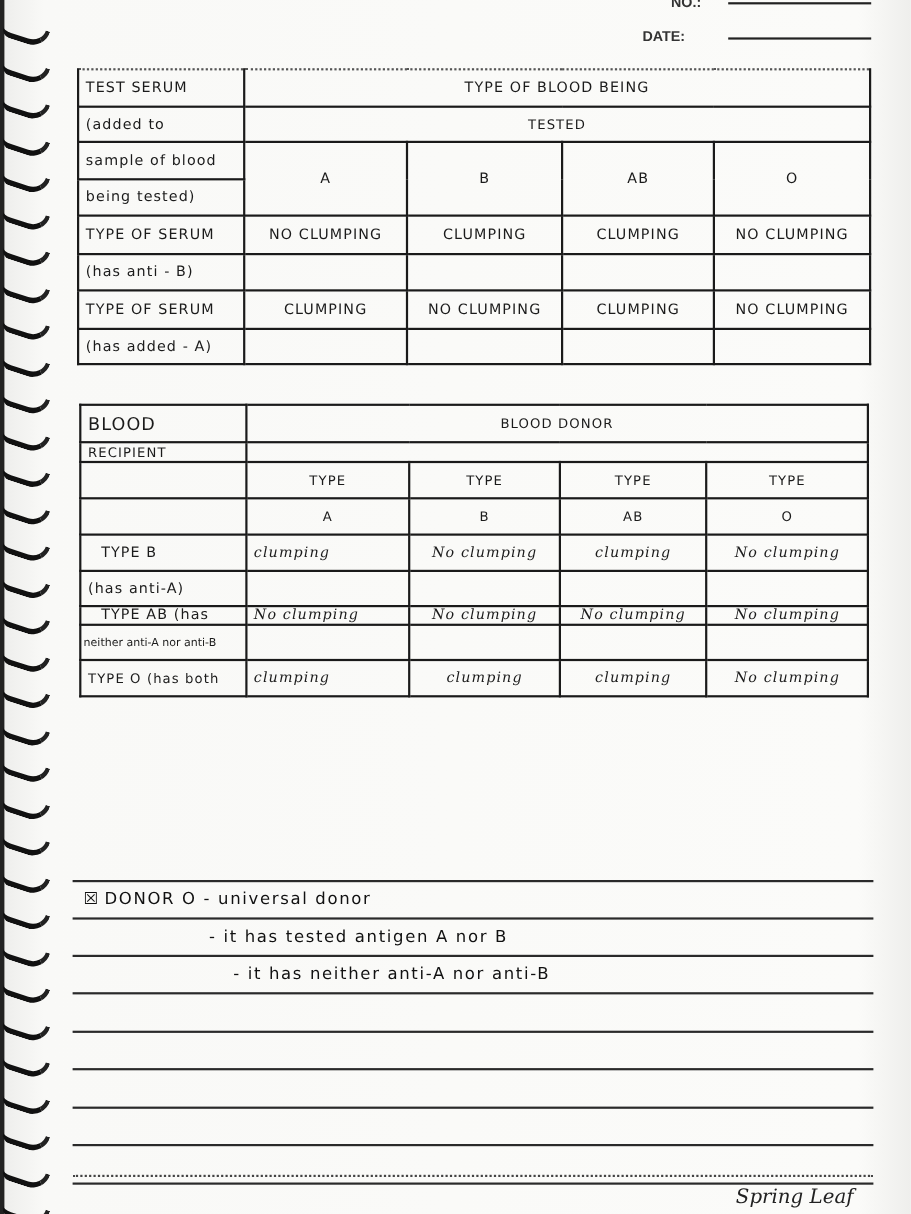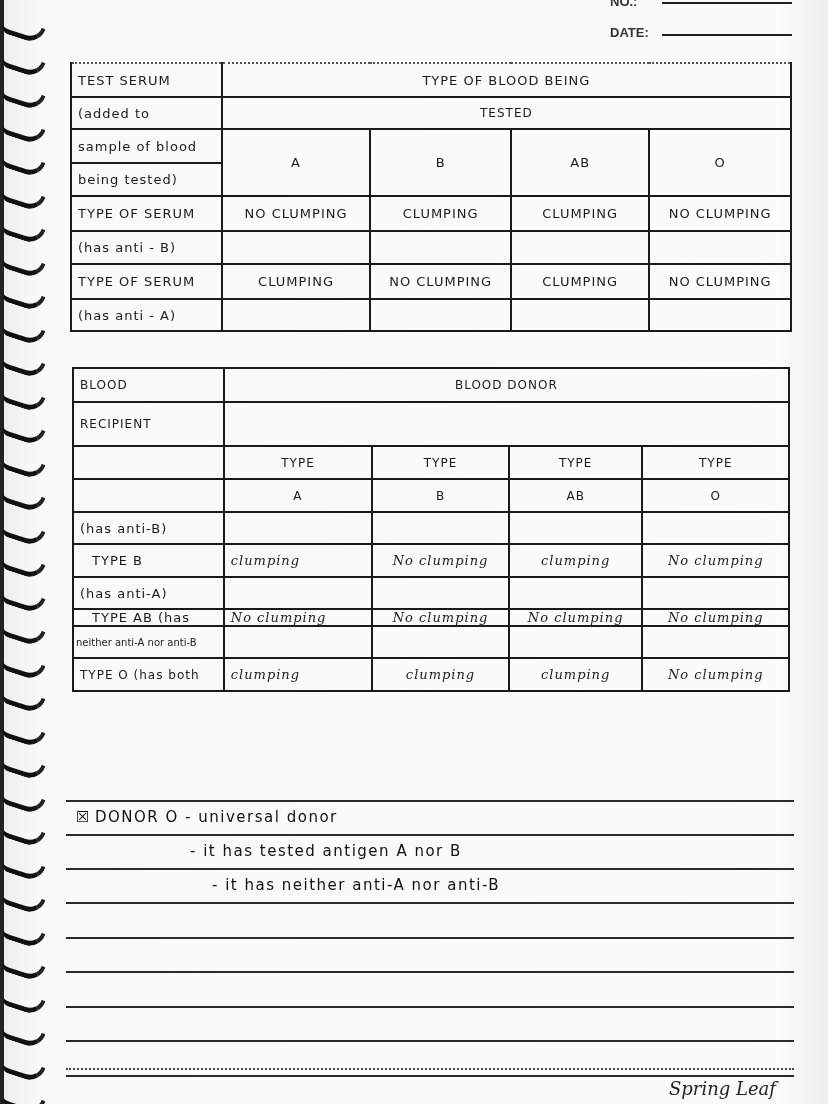--- a/index.html
+++ b/index.html
@@ -69,21 +69,21 @@
       <div class="ring" style="top: 960px;"></div>
       <div class="ring" style="top: 993.5px;"></div>
       <div class="ring" style="top: 1027px;"></div>
       <div class="ring" style="top: 1060.5px;"></div>
       <div class="ring" style="top: 1094px;"></div>
     </div>
 
 
   <span class="meta-label" style="left:610px;top:-6px;">NO.:</span>
   <div class="meta-line" style="left:662px;top:2px;width:130px;"></div>
-  <span class="meta-label" style="left:610px;top:25px;text-align:right;">DATE:</span>
+  <span class="meta-label" style="left:584px;top:25px;text-align:right;">DATE:</span>
   <div class="meta-line" style="left:662px;top:34px;width:130px;"></div>
 
   <table class="hand" style="left:70px;top:62px;width:722px;">
     <colgroup>
         <col style="width:151px">
         <col style="width:149px">
         <col style="width:141px">
         <col style="width:139px">
         <col style="width:142px">
       </colgroup>
@@ -121,68 +121,61 @@
           <td></td>
     </tr>
     <tr style="height:35px">
       <td class="caps" style="letter-spacing:1px">TYPE OF SERUM</td>
       <td class="caps center" style="letter-spacing:1px">CLUMPING</td>
       <td class="caps center" style="letter-spacing:1px">NO CLUMPING</td>
       <td class="caps center" style="letter-spacing:1px">CLUMPING</td>
       <td class="caps center" style="letter-spacing:1px">NO CLUMPING</td>
     </tr>
     <tr style="height:32px">
-      <td>(has anti - A)</td>
+      <td>(has added - A)</td>
       <td></td>
           <td></td>
           <td></td>
           <td></td>
     </tr>
   </tbody>
     </table>
 
   <table class="hand" style="left:72px;top:367px;width:718px;">
     <colgroup>
         <col style="width:151px">
         <col style="width:149px">
         <col style="width:137px">
         <col style="width:134px">
         <col style="width:147px">
       </colgroup>
     <tbody>
         <tr style="height:34px">
-      <td class="caps" style="font-size:12px">BLOOD</td>
+      <td class="caps" style="font-size:16px">BLOOD</td>
       <td class="caps center" colspan="4" style="font-size:12px;border-bottom:2px solid #1a1a1a">BLOOD DONOR</td>
     </tr>
-    <tr style="height:44px">
+    <tr style="height:18px">
       <td class="caps" style="font-size:12px">RECIPIENT</td>
       <td colspan="4"></td>
     </tr>
     <tr style="height:33px">
       <td></td>
       <td class="caps center" style="font-size:12px">TYPE</td>
       <td class="caps center" style="font-size:12px">TYPE</td>
       <td class="caps center" style="font-size:12px">TYPE</td>
       <td class="caps center" style="font-size:12px">TYPE</td>
     </tr>
     <tr style="height:33px">
       <td></td>
       <td class="center" style="font-size:12px">A</td>
       <td class="center" style="font-size:12px">B</td>
       <td class="center" style="font-size:12px">AB</td>
       <td class="center" style="font-size:12px">O</td>
     </tr>
 
-    <tr style="height:32px">
-      <td>(has anti-B)</td>
-      <td></td>
-          <td></td>
-          <td></td>
-          <td></td>
-    </tr>
     <tr style="height:33px">
       <td class="caps" style="padding-left:18px">TYPE B</td>
       <td class="cursive">clumping</td>
       <td class="cursive center">No clumping</td>
       <td class="cursive center">clumping</td>
       <td class="cursive center">No clumping</td>
     </tr>
     <tr style="height:32px">
       <td>(has anti-A)</td>
       <td></td>

